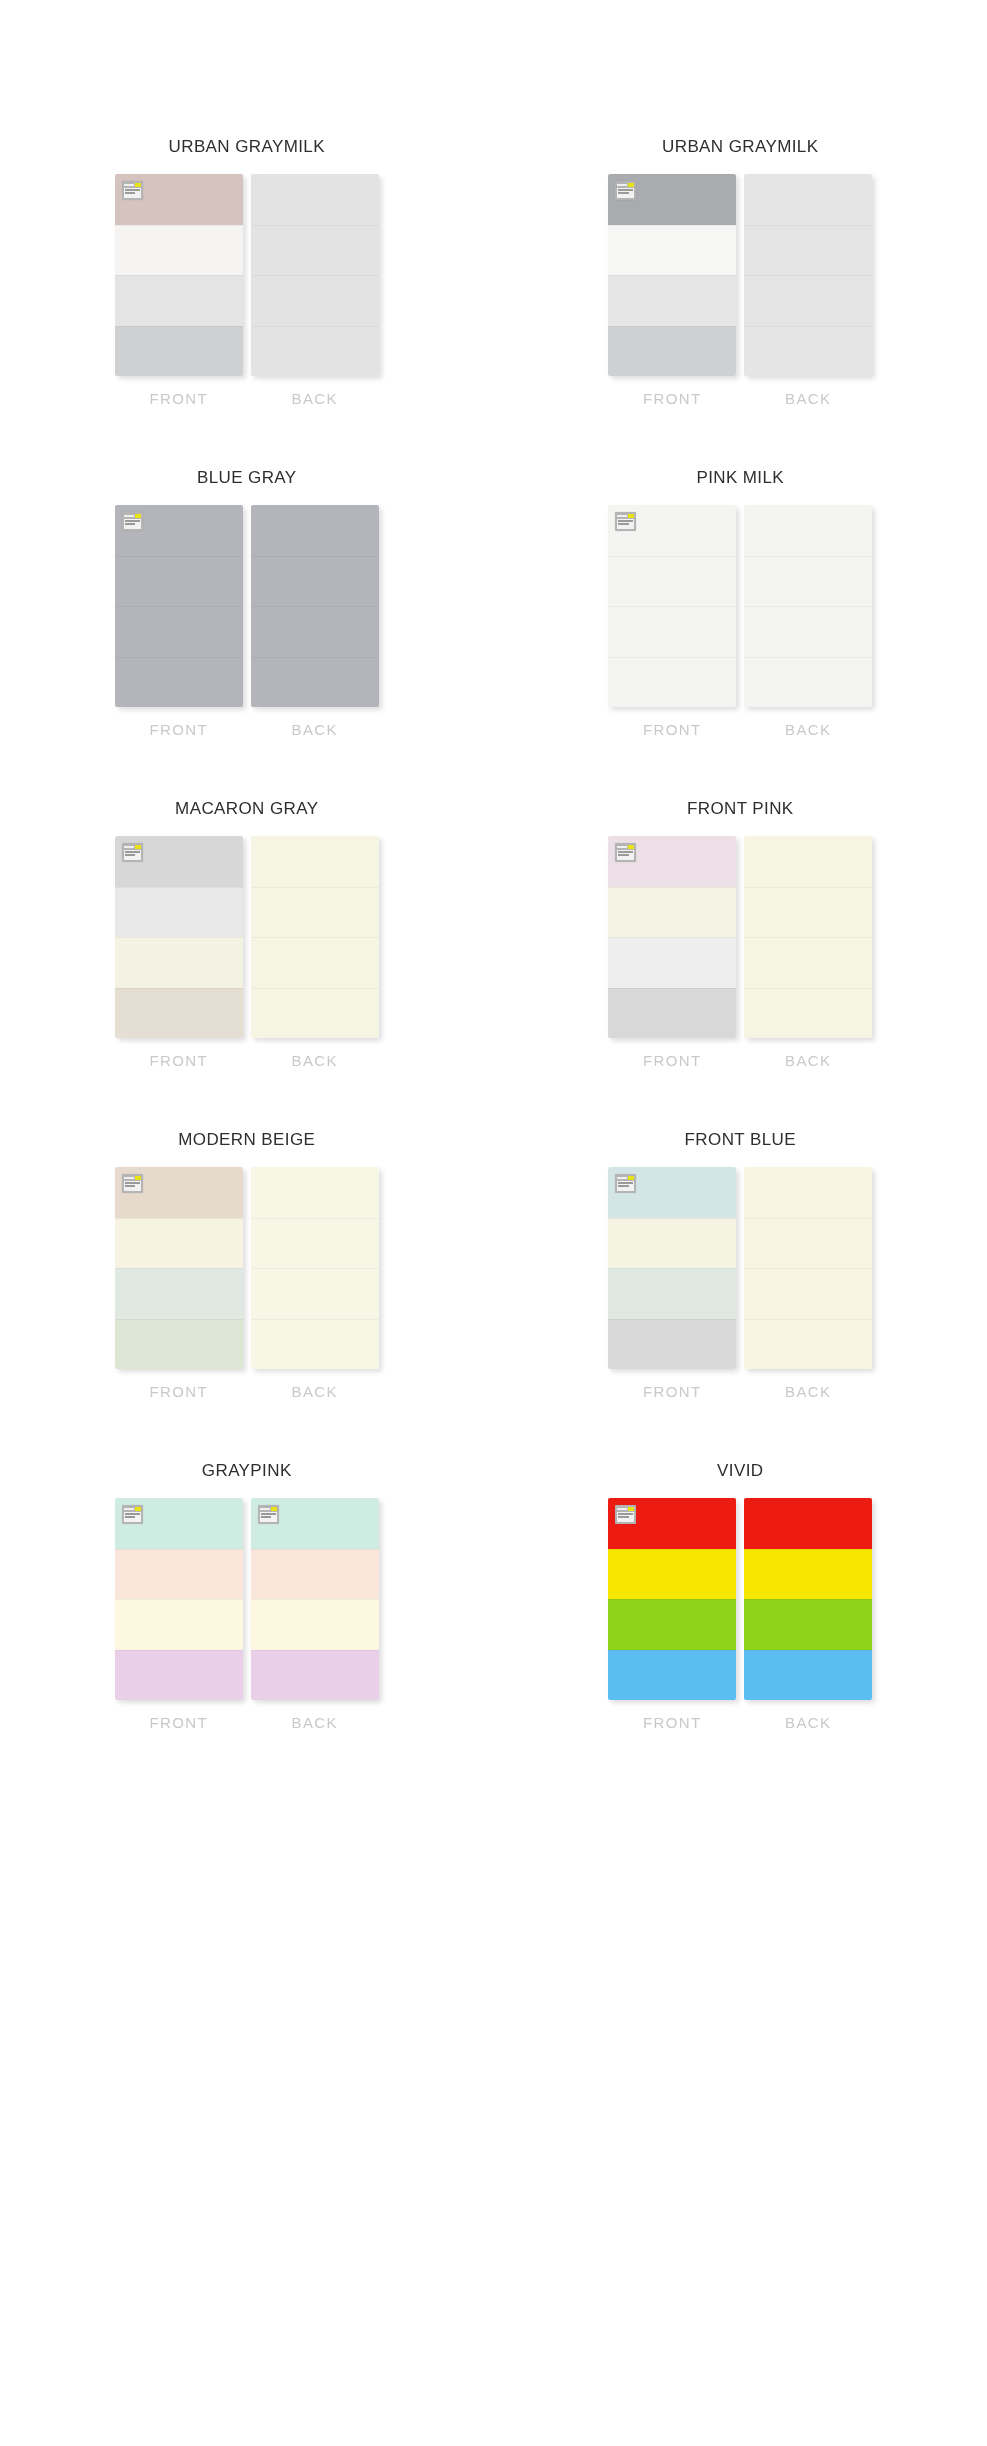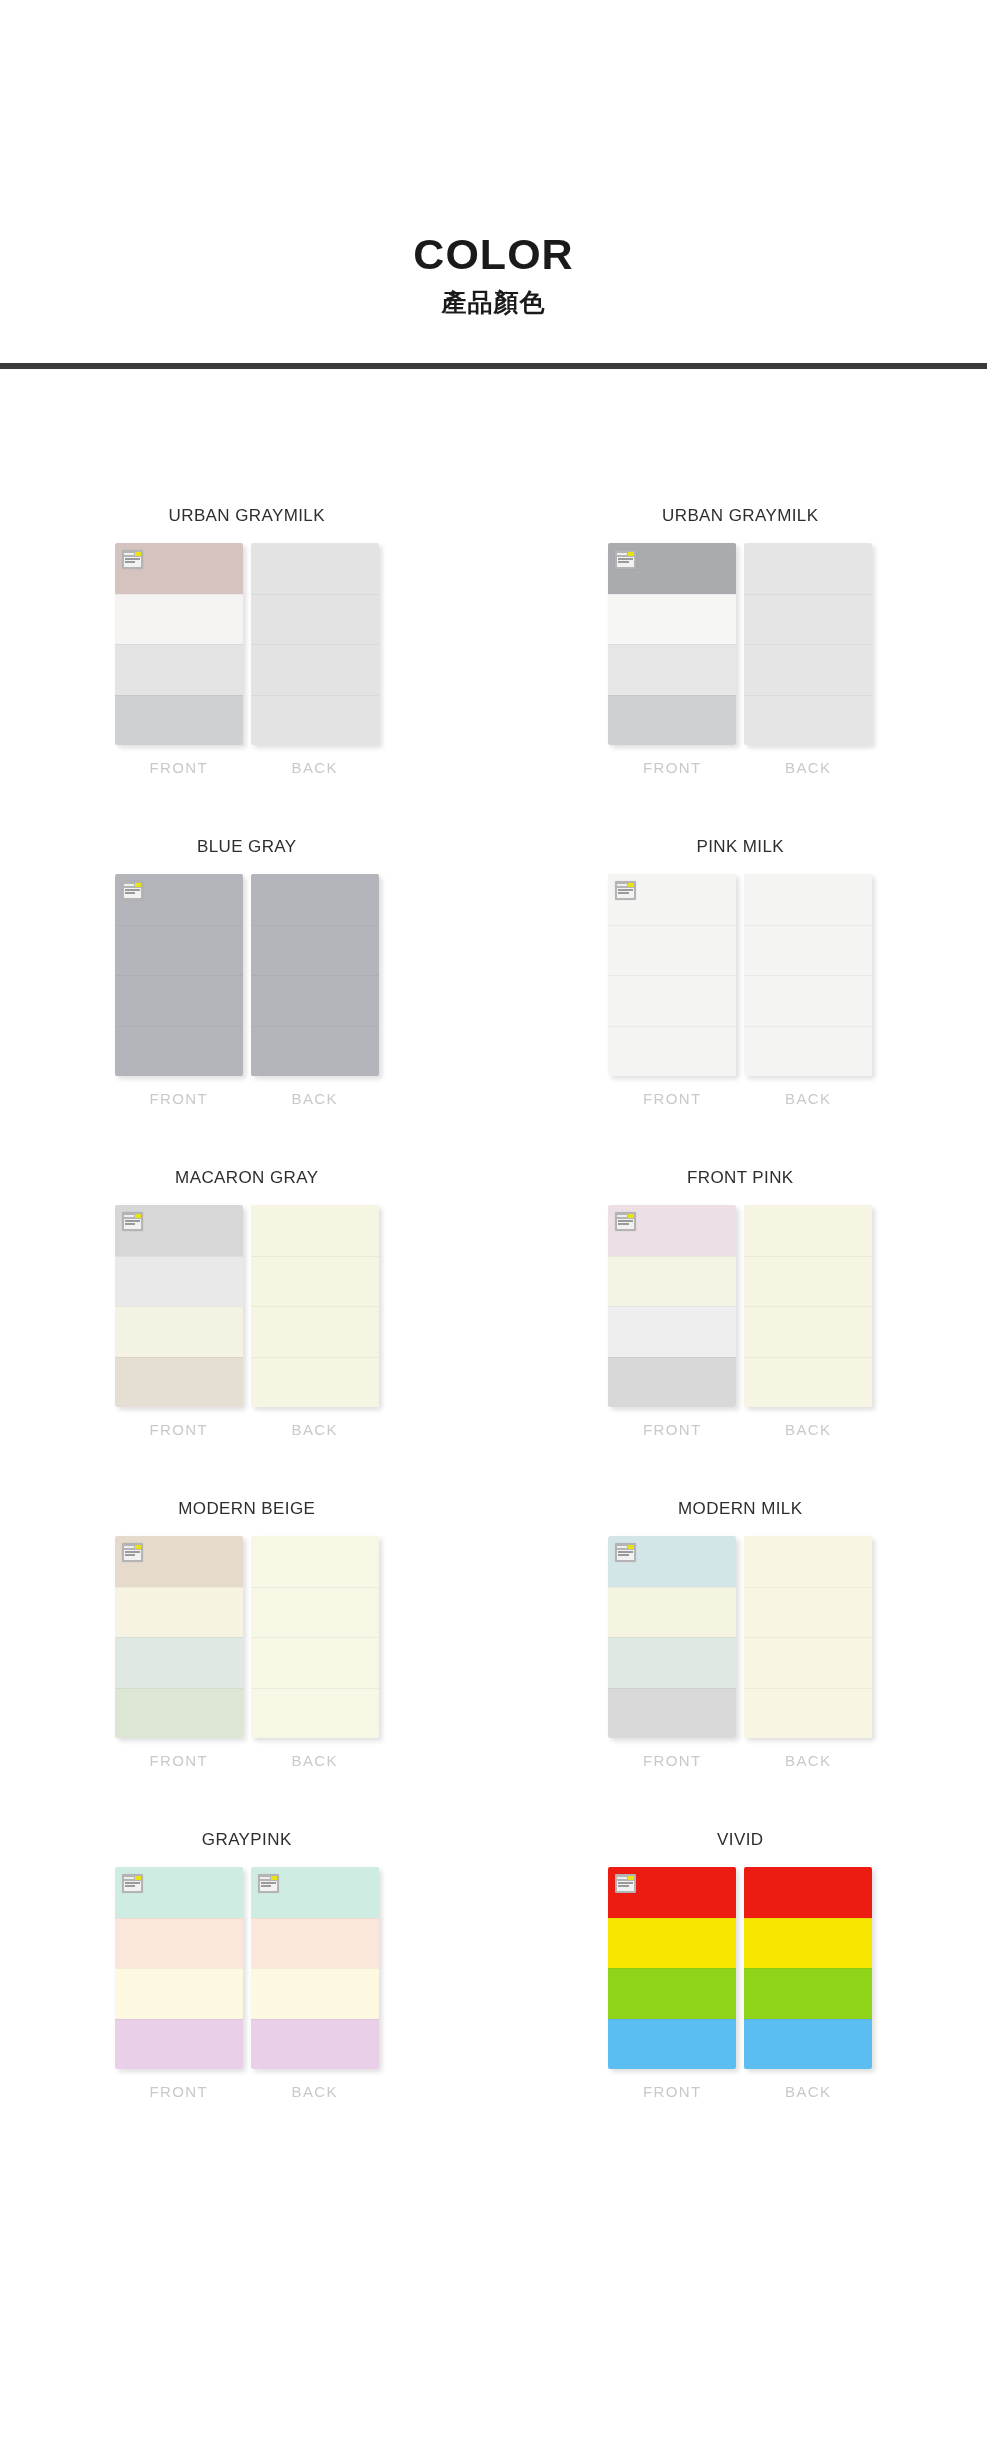--- a/index.html
+++ b/index.html
@@ -141,25 +141,20 @@
     font-size: 15px;
     letter-spacing: 1.4px;
     color: #c9c9c9;
   }
 </style>
 </head>
 <body>
 
 <div class="page">
 
-  <div class="header">
-    <div class="header-title">COLOR</div>
-    <div class="header-subtitle">產品顏色</div>
-    <div class="header-rule"></div>
-  </div>
 
   <div class="grid" id="grid">
       <div class="row">
         <div class="cell">
           <div class="group">
             <div class="group-title">URBAN GRAYMILK</div>
             <div class="cards">
               <div class="card-wrap">
                 <div class="card">
                   <div class="band" style="background: rgb(212, 195, 191);"></div>
@@ -402,21 +397,21 @@
                   <div class="band" style="background: rgb(248, 246, 229);"></div>
                   <div class="band" style="background: rgb(248, 246, 229);"></div>
                 </div>
                 <div class="side-label">BACK</div>
               </div>
             </div>
           </div>
         </div>
         <div class="cell">
           <div class="group">
-            <div class="group-title">MODERN MILK</div>
+            <div class="group-title">FRONT BLUE</div>
             <div class="cards">
               <div class="card-wrap">
                 <div class="card">
                   <div class="band" style="background: rgb(212, 229, 232);"></div>
                   <div class="band" style="background: rgb(245, 243, 226);"></div>
                   <div class="band" style="background: rgb(223, 232, 225);"></div>
                   <div class="band" style="background: rgb(217, 217, 217);"></div>
                   <div class="sticker">
                     <div class="sticker-top">
                       <div class="sticker-tl"></div>

